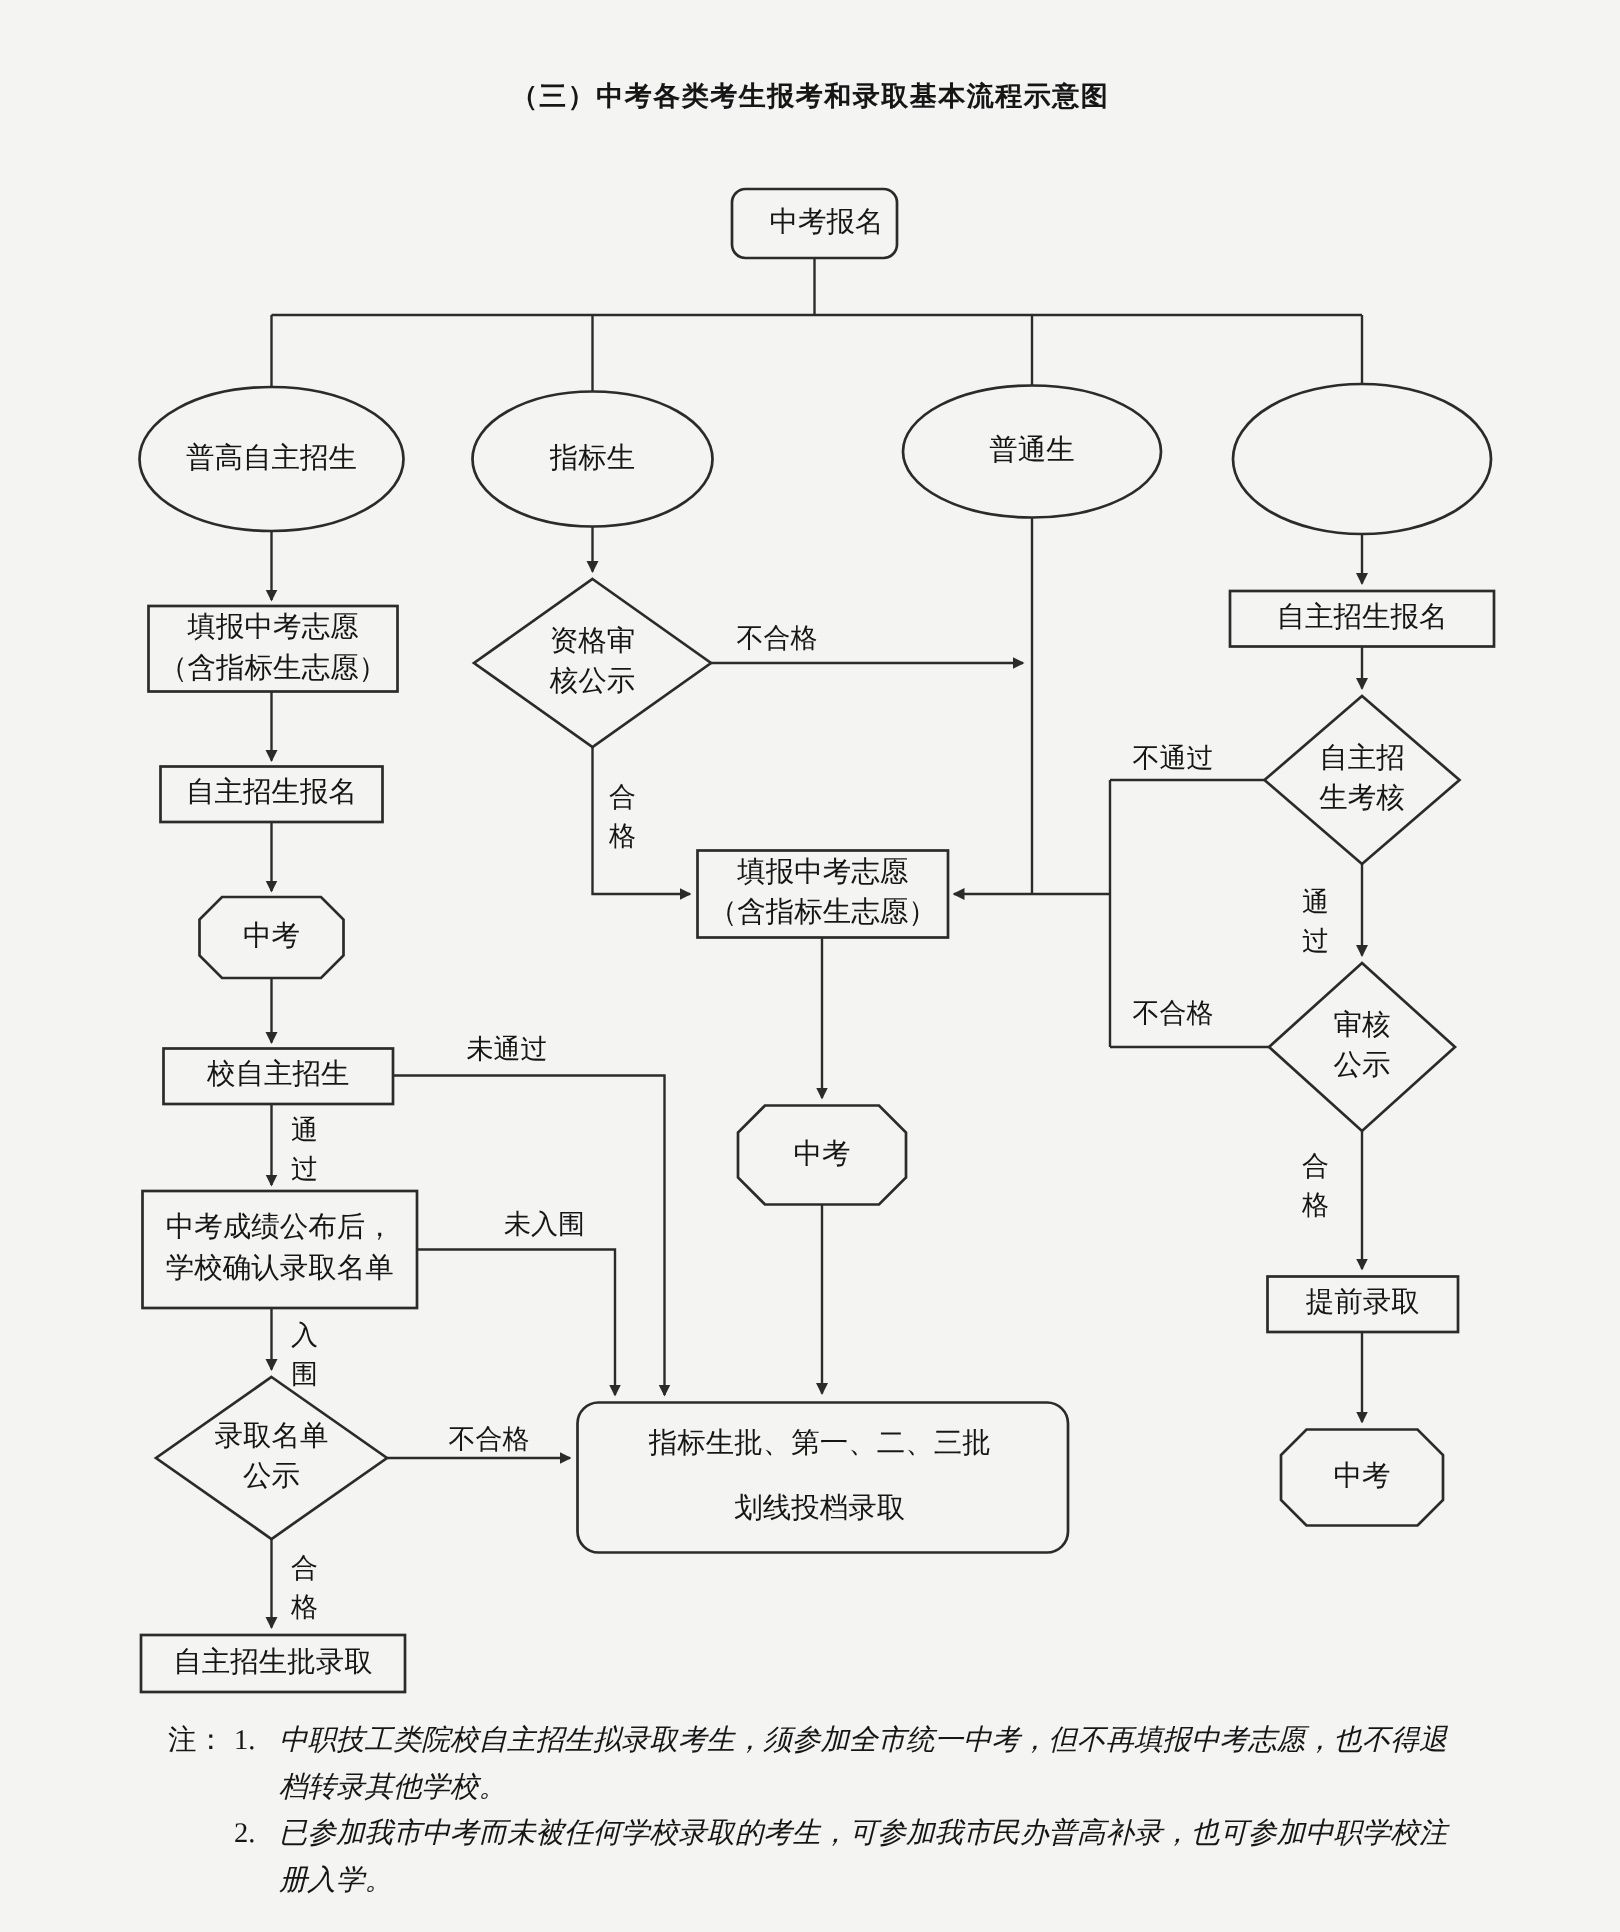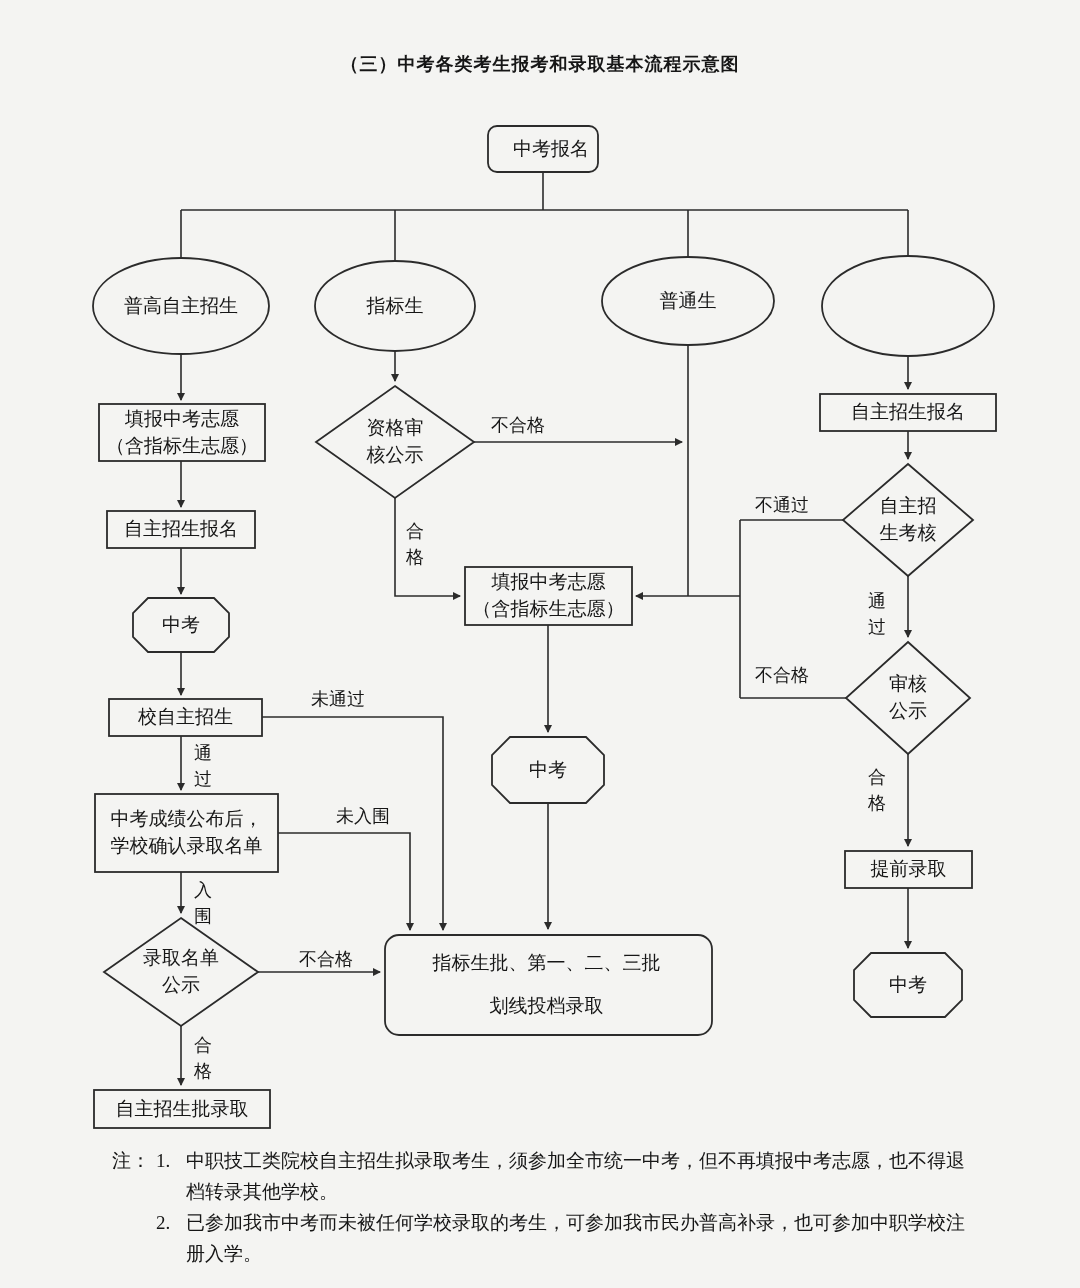--- a/index.html
+++ b/index.html
@@ -24,21 +24,21 @@
   .batch-label { line-height:2.25; }
   .edge-label {
     position:absolute; font-size:18px; text-align:center;
     white-space:pre-line; line-height:1.45; font-weight:500;
   }
   .notes { position:absolute; left:112px; top:1146px; width:880px; font-size:19px; line-height:1.63; }
   .note-row { display:flex; align-items:flex-start; }
   .note-prefix { width:44px; flex:0 0 44px; }
   .note-indent { width:44px; flex:0 0 44px; }
   .note-num { width:30px; flex:0 0 30px; }
-  .note-text { width:782px; }
+  .note-text { width:782px;font-style:italic; }
 </style>
 </head>
 <body>
 
 <div class="canvas">
 
   <svg class="wires" width="1080" height="1288" viewBox="0 0 1080 1288">
     <defs>
       <marker id="arrow" markerWidth="9" markerHeight="9" refX="7" refY="4" orient="auto" markerUnits="userSpaceOnUse">
         <path d="M0,0 L8,4 L0,8 z" fill="#2b2b2b"></path>

